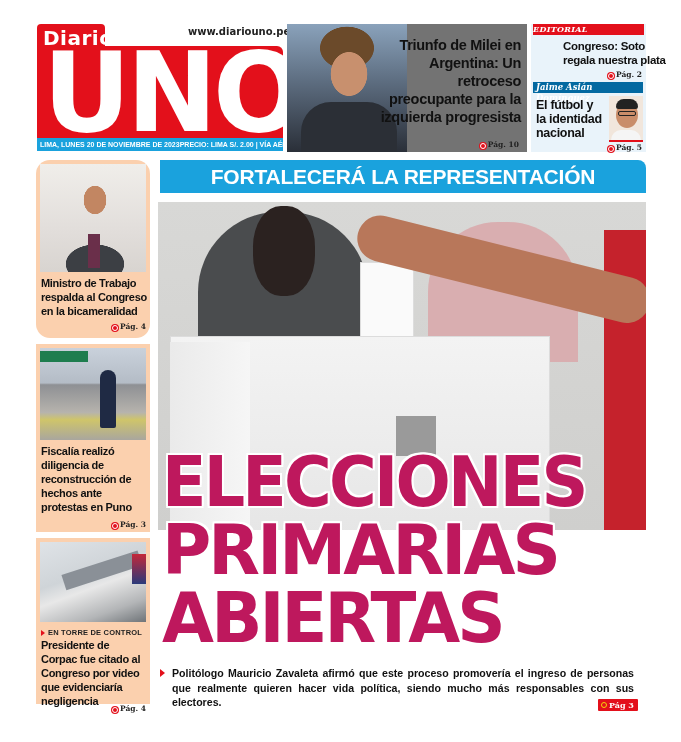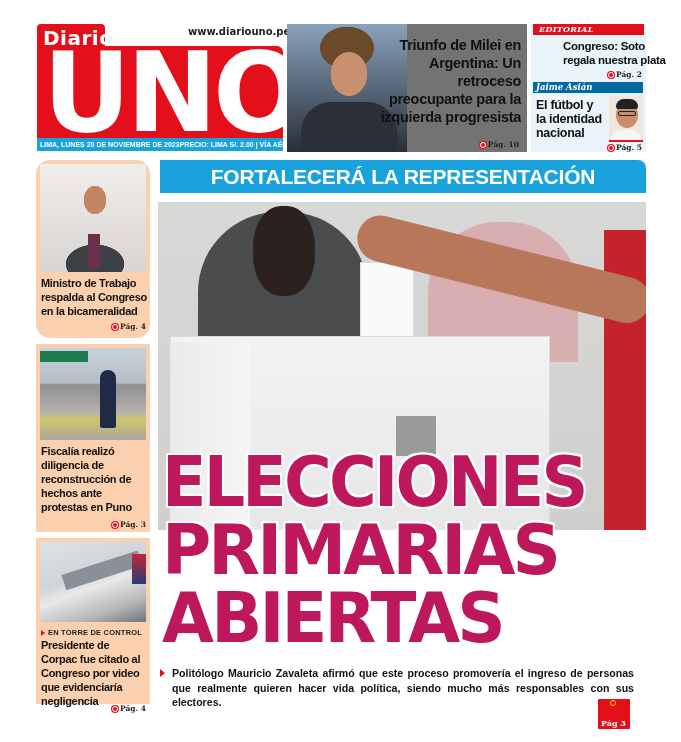--- a/index.html
+++ b/index.html
@@ -27,33 +27,33 @@
       radial-gradient(ellipse 30px 36px at 62px 50px, #c8906e 0 60%, transparent 62%),
       radial-gradient(ellipse 38px 30px at 60px 24px, #6b4a2a 0 70%, transparent 72%),
       linear-gradient(180deg, #8aa2bb 0%, #5d6d80 45%, #2a2f38 100%);
   }
   .top-photo::after { content: ""; position: absolute; left: 14px; top: 78px; width: 96px; height: 50px; background: #2b2f36; border-radius: 30px 30px 0 0; }
   .top-headline { position: absolute; right: 6px; top: 12px; width: 150px; text-align: right; font: 700 14.5px/18px "Liberation Sans", sans-serif; color: #111; letter-spacing: -0.3px; }
   .top-page { position: absolute; right: 8px; bottom: 3px; }
 
   
   .right-col { position: absolute; left: 531px; top: 24px; width: 115px; height: 128px; background: #e9f3fa; }
-  .edit-label { position: absolute; left: 2px; top: 0; width: 111px; height: 11px; background: #e3101b; color: #fff; font: italic 900 8px "DejaVu Serif", serif; padding-left: 6px; line-height: 11px; letter-spacing: 0.3px; }
+  .edit-label { position: absolute; left: 2px; top: 0; width: 111px; height: 11px; background: #e3101b; color: #fff; font: italic 900 8px "DejaVu Serif", serif; padding-left: 0; line-height: 11px; letter-spacing: 0.3px; }
   .edit-title { position: absolute; left: 5px; top: 15px; width: 108px; font: 700 11.5px/14px "Liberation Sans", sans-serif; color: #111; letter-spacing: -0.3px; margin-left: 27px; }
   .edit-page { position: absolute; right: 4px; top: 46px; }
   .col-label { position: absolute; left: 2px; top: 58px; width: 110px; height: 11px; background: #0369a1; color: #fff; font: italic 700 8.5px "DejaVu Serif", serif; padding-left: 3px; line-height: 11px; }
   .col-title { position: absolute; left: 5px; top: 74px; width: 70px; font: 700 12.5px/14px "Liberation Sans", sans-serif; color: #111; letter-spacing: -0.3px; }
   .col-photo { position: absolute; left: 78px; top: 72px; width: 34px; height: 46px; background: #f1e6dc; overflow: hidden; border-bottom: 2px solid #e3101b; }
   .col-photo .head { position: absolute; left: 7px; top: 6px; width: 22px; height: 26px; border-radius: 50%; background: #c98d6a; }
   .col-photo .hair { position: absolute; left: 7px; top: 3px; width: 22px; height: 10px; border-radius: 10px 10px 3px 3px; background: #222; }
   .col-photo .glasses { position: absolute; left: 9px; top: 15px; width: 18px; height: 5px; border: 1.5px solid #222; border-radius: 2px; }
   .col-photo .body { position: absolute; left: 2px; top: 34px; width: 30px; height: 14px; background: #f5f5f5; border-radius: 10px 10px 0 0; }
   .col-page { position: absolute; right: 4px; bottom: 0; }
 
-  .pag { display: inline-flex; align-items: center; gap: 2px; font: 700 7.5px "DejaVu Serif", serif; color: #222; white-space: nowrap; }
+  .pag { display: inline-flex; align-items: flex-end; gap: 2px; font: 700 7.5px "DejaVu Serif", serif; color: #222; white-space: nowrap; }
   .pag .dot { width: 6px; height: 6px; border-radius: 50%; background: #e3101b; border: 1.5px solid #fff; box-shadow: 0 0 0 1px #e3101b; display: inline-block; }
 
   
   .side-card { position: absolute; left: 36px; width: 114px; background: #fbd0ae; }
   .side-photo { position: absolute; left: 4px; top: 4px; width: 106px; }
   .side-title { position: absolute; left: 5px; width: 106px; font: 700 11px/14px "Liberation Sans", sans-serif; color: #111; letter-spacing: -0.3px; }
   .side-page { position: absolute; right: 4px; }
   .side-kicker { position: absolute; left: 5px; font: 700 7.5px "Liberation Sans", sans-serif; color: #222; display: flex; align-items: center; gap: 3px; letter-spacing: 0.2px; }
   .side-kicker .tri { width: 0; height: 0; border-left: 4px solid #e3101b; border-top: 3.5px solid transparent; border-bottom: 3.5px solid transparent; }
 
@@ -98,21 +98,21 @@
   .mp-sticker { position: absolute; left: 238px; top: 214px; width: 40px; height: 40px; background: #9a9a9a; }
 
   .big-headline { position: absolute; left: 162px; top: 448px; width: 488px; font: 900 70px/68px "DejaVu Sans", sans-serif; color: #be185d; letter-spacing: -3px; -webkit-text-stroke: 0; text-shadow: 2px 0 #fff, -2px 0 #fff, 0 2px #fff, 0 -2px #fff, 2px 2px #fff, -2px -2px #fff, 2px -2px #fff, -2px 2px #fff; }
   .big-headline div { white-space: nowrap; transform-origin: left; }
   .hl1 { transform: scaleX(0.93); }
   .hl2 { transform: scaleX(0.96); }
   .hl3 { transform: scaleX(0.96); }
 
   .deck { position: absolute; left: 160px; top: 666px; width: 474px; font: 700 10.6px/14.5px "Liberation Sans", sans-serif; color: #111; text-align: justify; padding-left: 12px; }
   .deck .tri { position: absolute; left: 0; top: 3px; width: 0; height: 0; border-left: 5px solid #e3101b; border-top: 4px solid transparent; border-bottom: 4px solid transparent; }
-  .deck-page { position: absolute; left: 598px; top: 699px; background: #e3101b; color: #fff; font: 700 8px "DejaVu Serif", serif; padding: 1px 4px 1px 3px; display: flex; align-items: center; gap: 12px; border-radius: 1px; flex-direction: column; }
+  .deck-page { position: absolute; left: 598px; top: 699px; background: #e3101b; color: #fff; font: 700 8px "DejaVu Serif", serif; padding: 1px 4px 1px 3px; display: flex; align-items: center; gap: 2px; border-radius: 1px; }
   .deck-page .dot { width: 6px; height: 6px; border-radius: 50%; border: 1.5px solid #f5d20a; display: inline-block; }
 </style>
 </head>
 <body>
 
 <div class="masthead">
   <div class="mast-diario-tab">
     <span class="mast-diario">Diario</span>
   </div>
   <div class="mast-web">

